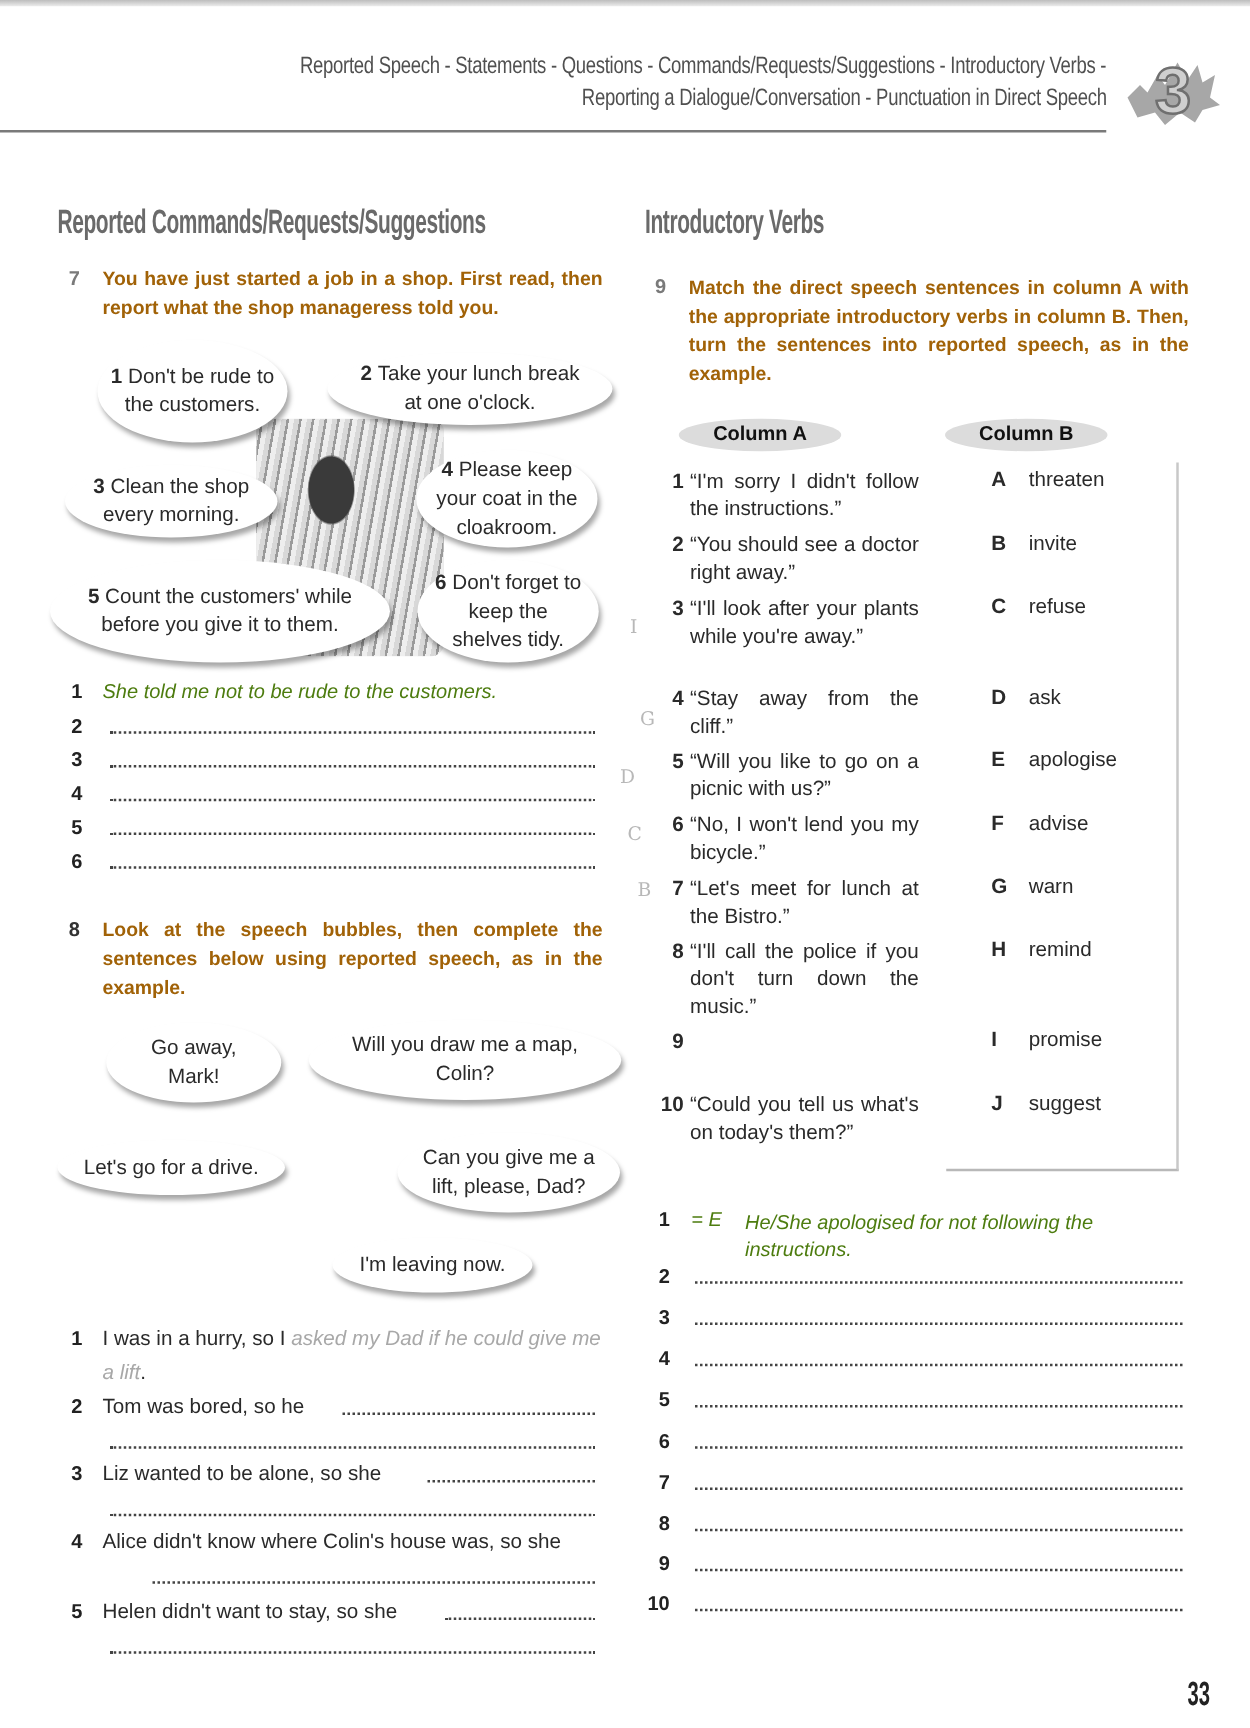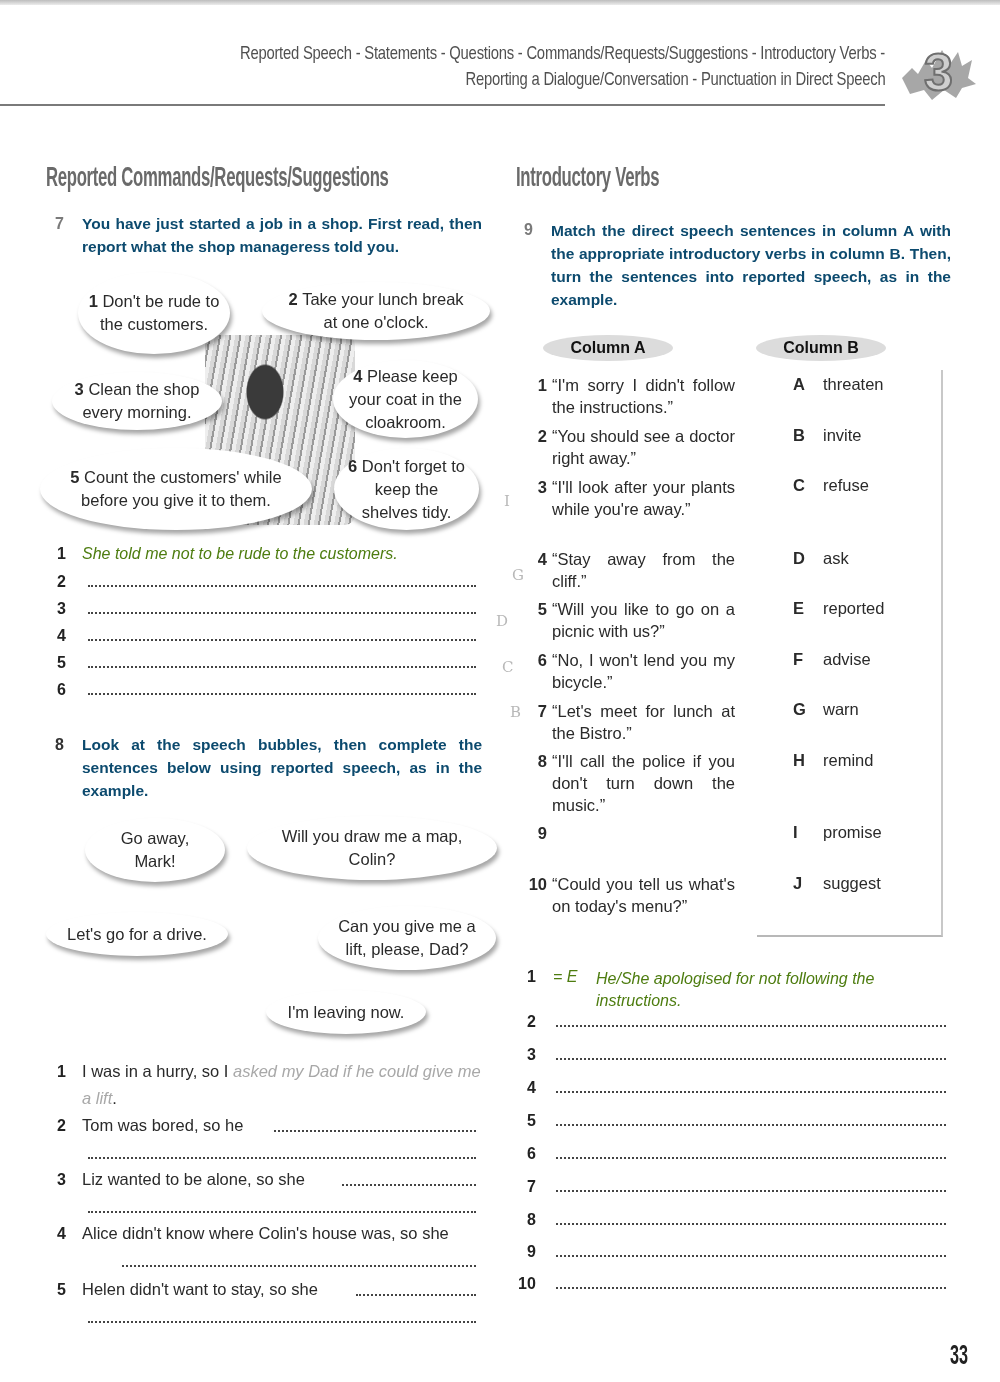--- a/index.html
+++ b/index.html
@@ -15,21 +15,21 @@
   .header-line.l1 { top: 42px; }
   .header-line.l2 { top: 68px; }
   .header-rule { position: absolute; left: 0; top: 104px; width: 885px; height: 2px; background: #7a7a7a; }
   .chapter-badge { position: absolute; left: 898px; top: 38px; width: 82px; height: 66px; }
 
   
   .section-title { position: absolute; font-family: "Liberation Sans", sans-serif; font-weight: bold;
     font-size: 27px; color: #6a6a6a; transform: scaleX(0.62); transform-origin: left center; white-space: nowrap; letter-spacing: -0.5px; }
 
   .ex-num { position: absolute; font-weight: bold; font-size: 16px; color: #7a7a7a; }
-  .ex-text { position: absolute; font-weight: bold; font-size: 15.5px; line-height: 23px; color: #0c4a6e; text-align: justify; }
+  .ex-text { position: absolute; font-weight: bold; font-size: 15.5px; line-height: 23px; color: #a16207; text-align: justify; }
 
   
   .bubble { position: absolute; background: #fff; border-radius: 50%;
     box-shadow: 2px 4px 4px rgba(0,0,0,0.35);
     display: flex; align-items: center; justify-content: center; text-align: center;
     font-size: 16.5px; line-height: 23px; color: #2a2a2a; }
   .bubble b { font-weight: bold; }
   .photo { position: absolute; left: 205px; top: 335px; width: 150px; height: 190px;
     background:
       radial-gradient(ellipse at 40% 30%, #3a3a3a 0 14%, transparent 15%),
@@ -199,34 +199,34 @@
   </div>
 <div class="colA-item" style="top:750px;">
     <span class="n">8</span>
     <span class="t">“I'll call the police if you don't turn down the music.”</span>
   </div>
 <div class="colA-item" style="top:822px;">
     <span class="n">9</span>
   </div>
 <div class="colA-item" style="top:873px;">
     <span class="n">10</span>
-    <span class="t">“Could you tell us what's on today's menu?”</span>
+    <span class="t">“Could you tell us what's on today's them?”</span>
   </div>
 
 <div class="pencil" style="left:504px; top:492px;">I</div>
 <div class="pencil" style="left:512px; top:566px;">G</div>
 <div class="pencil" style="left:496px; top:612px;">D</div>
 <div class="pencil" style="left:502px; top:658px;">C</div>
 <div class="pencil" style="left:510px; top:703px;">B</div>
 
 <div class="colB-item" style="top:375px;"><span class="l">A</span><span>threaten</span></div>
 <div class="colB-item" style="top:426px;"><span class="l">B</span><span>invite</span></div>
 <div class="colB-item" style="top:476px;"><span class="l">C</span><span>refuse</span></div>
 <div class="colB-item" style="top:549px;"><span class="l">D</span><span>ask</span></div>
-<div class="colB-item" style="top:599px;"><span class="l">E</span><span>reported</span></div>
+<div class="colB-item" style="top:599px;"><span class="l">E</span><span>apologise</span></div>
 <div class="colB-item" style="top:650px;"><span class="l">F</span><span>advise</span></div>
 <div class="colB-item" style="top:700px;"><span class="l">G</span><span>warn</span></div>
 <div class="colB-item" style="top:751px;"><span class="l">H</span><span>remind</span></div>
 <div class="colB-item" style="top:823px;"><span class="l">I</span><span>promise</span></div>
 <div class="colB-item" style="top:874px;"><span class="l">J</span><span>suggest</span></div>
 
 <div class="row-num" style="left:527px; top:968px;">1</div>
 <div class="example-ans" style="left:553px; top:968px;">= E</div>
 <div class="example-ans" style="left:596px; top:968px; width:330px; line-height:22px;">He/She apologised for not following the instructions.</div>
 

